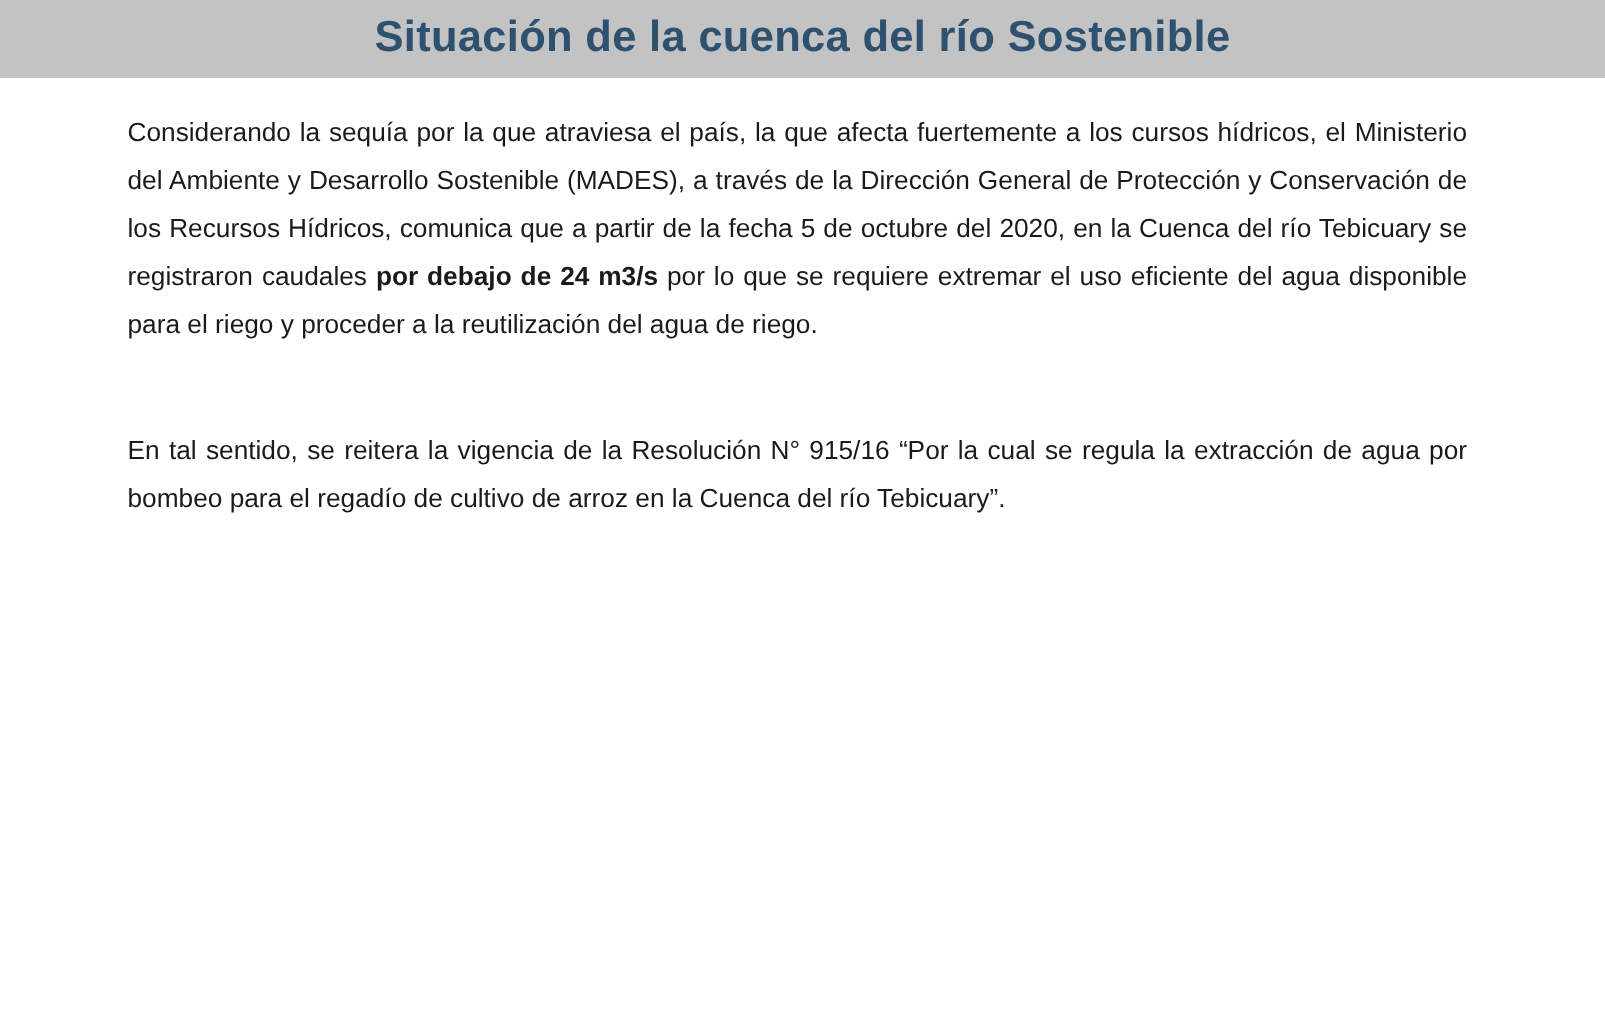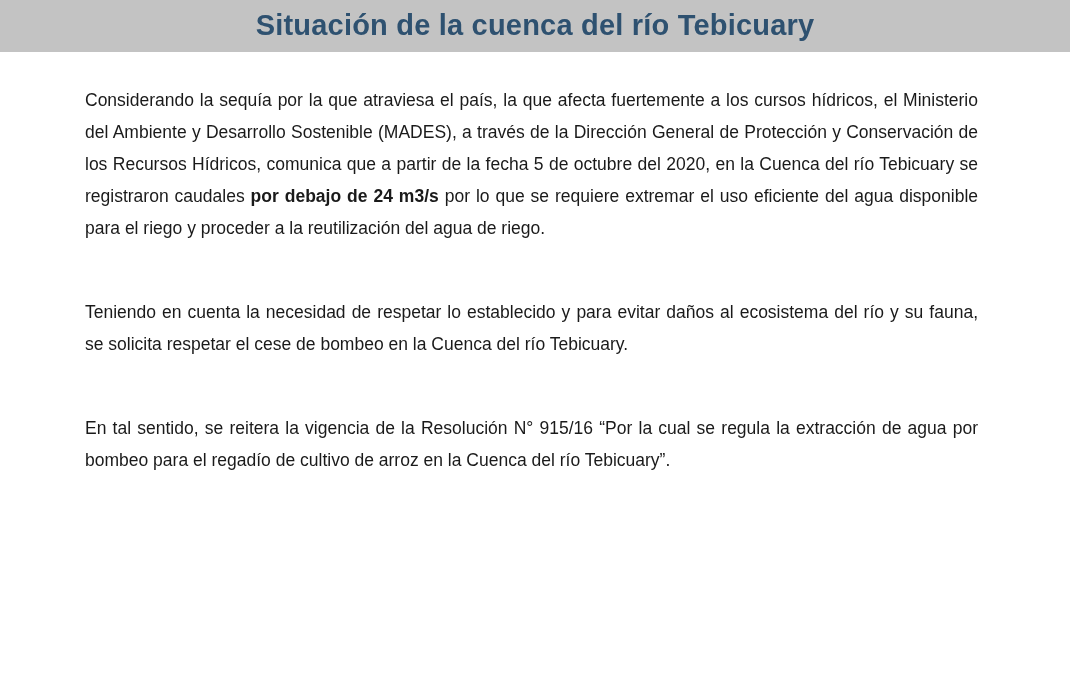--- a/index.html
+++ b/index.html
@@ -31,21 +31,21 @@
   .header-title {
     color: #2e5170;
     font-size: 29px;
     font-weight: bold;
     letter-spacing: 0.2px;
     text-align: center;
     line-height: 1.1;
     font-family: "Liberation Sans", sans-serif;
   }
   .doc-body {
-    padding: 32px 92px 0 85px;
+    padding: 20px 92px 0 85px;
     box-sizing: border-box;
   }
   .para {
     color: #1a1a1a;
     font-size: 17.5px;
     line-height: 32px;
     text-align: justify;
     text-justify: inter-word;
     margin: 0 0 40px 0;
     font-family: "Liberation Sans", sans-serif;
@@ -57,22 +57,21 @@
   .p2 { margin-bottom: 52px; }
   .p3 { margin-bottom: 52px; }
   .p4 { margin-bottom: 0; }
 </style>
 </head>
 <body>
 
 <div class="page">
 
   <div class="header-band" style="background: rgb(195, 195, 195);">
-    <div class="header-title" style="color: rgb(46, 81, 112);">Situación de la cuenca del río Tebicuary</div>
+    <div class="header-title" style="color: rgb(46, 81, 112);">Situación de la cuenca del río Sostenible</div>
   </div>
 
   <div class="doc-body">
     <p class="para p1"><span>Considerando la sequía por la que atraviesa el país, la que afecta fuertemente a los cursos hídricos, el Ministerio del Ambiente y Desarrollo Sostenible (MADES), a través de la Dirección General de Protección y Conservación de los Recursos Hídricos, comunica que a partir de la fecha 5 de octubre del 2020, en la Cuenca del río Tebicuary se registraron caudales </span><b>por debajo de 24 m3/s</b><span> por lo que se requiere extremar el uso eficiente del agua disponible para el riego y proceder a la reutilización del agua de riego.</span></p>
-    <p class="para p2"><span>Teniendo en cuenta la necesidad de respetar lo establecido y para evitar daños al ecosistema del río y su fauna, se solicita respetar el cese de bombeo en la Cuenca del río Tebicuary.</span></p>
     <p class="para p3"><span>En tal sentido, se reitera la vigencia de la Resolución N° 915/16 “Por la cual se regula la extracción de agua por bombeo para el regadío de cultivo de arroz en la Cuenca del río Tebicuary”.</span></p>
   </div>
 
 </div>
 
 </body></html>

